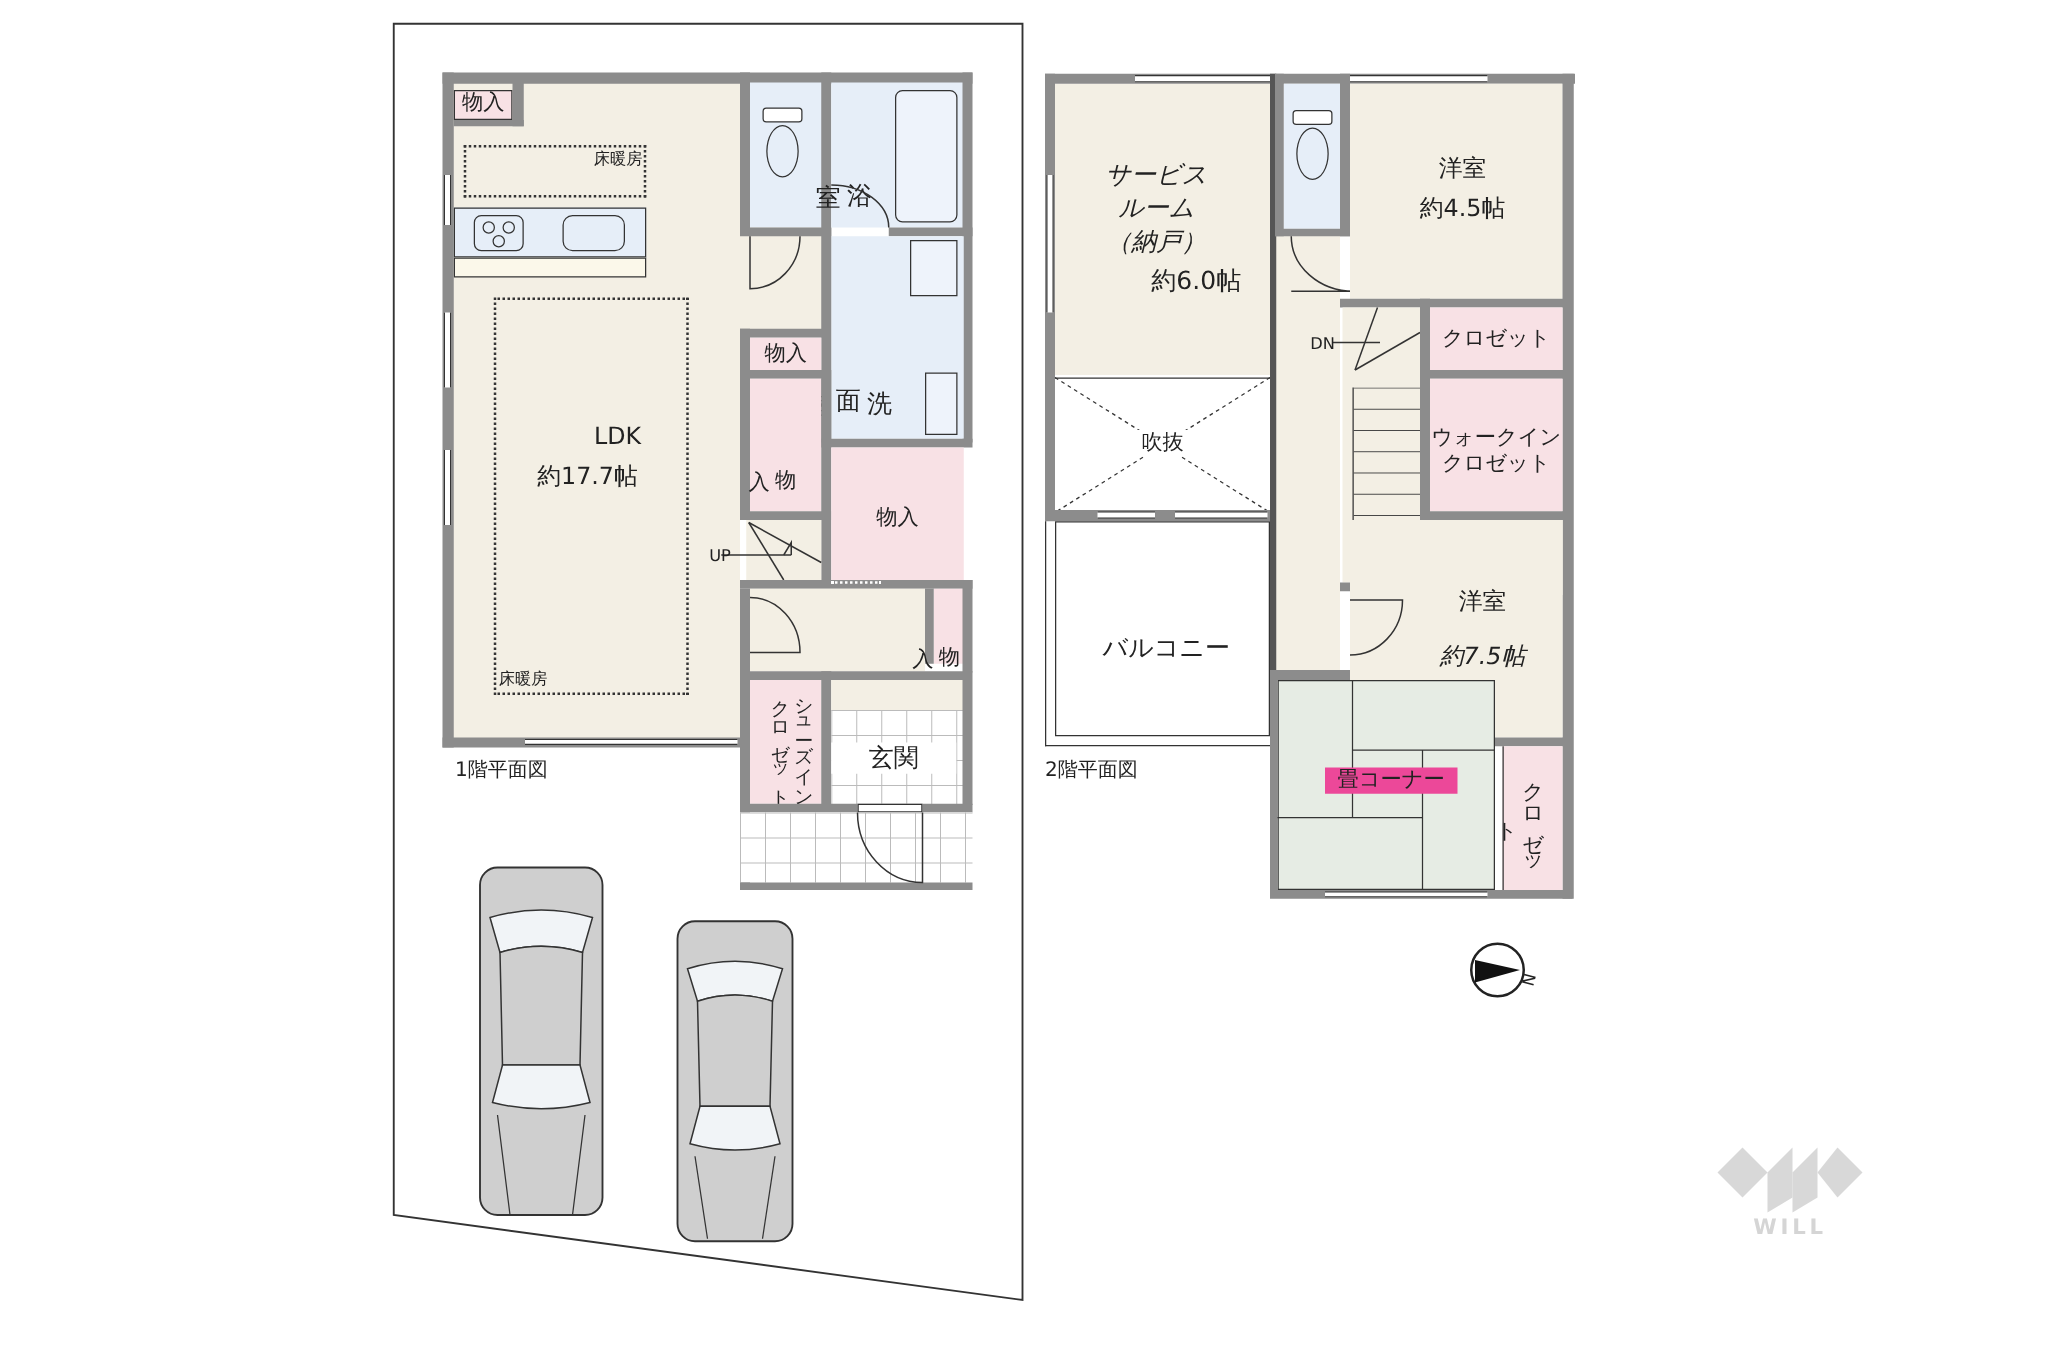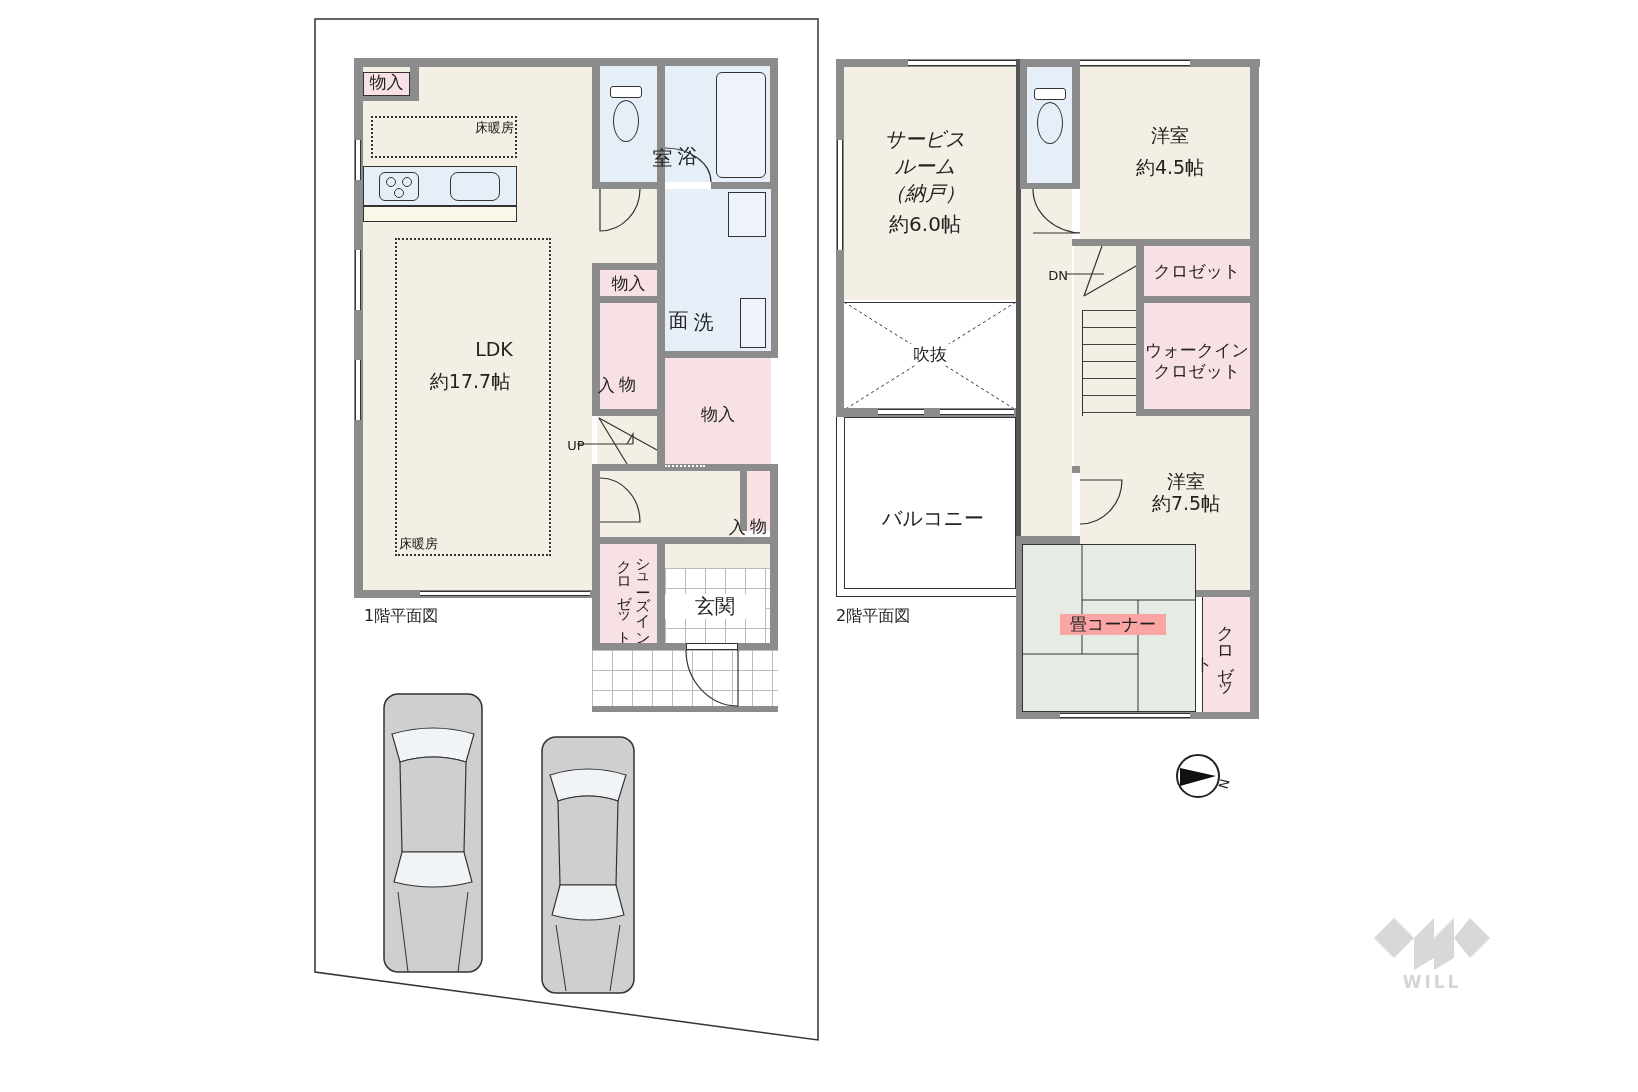--- a/index.html
+++ b/index.html
@@ -175,21 +175,21 @@
 <div>
 
   <div class="room beige" style="left:844px;top:67px;width:172px;height:233px;"></div>
   <div class="wall" style="left:836px;top:59px;width:8px;height:352px;"></div>
   <div class="wall" style="left:836px;top:59px;width:424px;height:8px;"></div>
   <div class="abs white" style="left:908px;top:60px;width:108px;height:6px;border-top:1px solid #333;border-bottom:1px solid #333;"></div>
   <div class="abs white" style="left:837px;top:140px;width:6px;height:110px;border-left:1px solid #333;border-right:1px solid #333;"></div>
   <div class="lbl lbl-md" style="left:860px;top:126px;width:130px;line-height:1.35;font-style:italic;">サービス
 ルーム
 （納戸）</div>
-  <div class="lbl lbl-md" style="left:860px;top:212px;width:130px;">約6.0帖</div>
+  <div class="lbl lbl-md" style="left:892px;top:212px;width:130px;">約6.0帖</div>
 
   <div class="room white" style="left:844px;top:302px;width:172px;height:108px;border-top:1px solid #333;"></div>
   <svg style="left:844px;top:302px;" width="172" height="108">
     <line x1="0" y1="0" x2="172" y2="108" stroke="#333" stroke-width="1" stroke-dasharray="3,3"></line>
     <line x1="172" y1="0" x2="0" y2="108" stroke="#333" stroke-width="1" stroke-dasharray="3,3"></line>
   </svg>
   <div class="lbl lbl-sm" style="left:894px;top:344px;width:72px;background:#fff;">吹抜</div>
   <div class="wall" style="left:836px;top:408px;width:184px;height:9px;"></div>
   <div class="abs white" style="left:878px;top:409px;width:46px;height:6px;border-top:1px solid #333;border-bottom:1px solid #333;"></div>
   <div class="abs white" style="left:940px;top:409px;width:74px;height:6px;border-top:1px solid #333;border-bottom:1px solid #333;"></div>
@@ -236,36 +236,36 @@
   <div class="wall" style="left:1144px;top:296px;width:110px;height:7px;"></div>
 
   <div class="room pink" style="left:1144px;top:303px;width:106px;height:106px;"></div>
   <div class="lbl lbl-sm" style="left:1144px;top:340px;width:106px;">ウォークイン
 クロゼット</div>
   <div class="wall" style="left:1144px;top:409px;width:110px;height:7px;"></div>
 
   <div class="room beige" style="left:1080px;top:416px;width:170px;height:174px;"></div>
   <div class="room beige" style="left:1144px;top:416px;width:106px;height:60px;"></div>
   <div class="lbl lbl-lg" style="left:1116px;top:470px;width:140px;">洋室</div>
-  <div class="lbl lbl-lg" style="left:1116px;top:492px;width:140px;">約7.5帖</div>
+  <div class="lbl lbl-lg" style="left:1116px;top:514px;width:140px;font-style:italic;">約7.5帖</div>
   <svg style="left:1080px;top:480px;" width="44" height="46">
       <path d="M0,0 L42,0 A42,44 0 0 1 0,44" fill="none" stroke="#333" stroke-width="1.2"></path>
     </svg>
   <div class="wall" style="left:1196px;top:590px;width:62px;height:7px;"></div>
 
   <div class="room green" style="left:1022px;top:544px;width:174px;height:168px;border:1px solid #333;"></div>
   <div class="wall" style="left:1016px;top:536px;width:64px;height:8px;"></div>
   <div class="wall" style="left:1016px;top:536px;width:6px;height:182px;"></div>
   <svg style="left:1022px;top:544px;" width="174" height="168">
     <line x1="60" y1="0" x2="60" y2="110" stroke="#333" stroke-width="1"></line>
     <line x1="60" y1="56" x2="174" y2="56" stroke="#333" stroke-width="1"></line>
     <line x1="116" y1="56" x2="116" y2="168" stroke="#333" stroke-width="1"></line>
     <line x1="0" y1="110" x2="116" y2="110" stroke="#333" stroke-width="1"></line>
   </svg>
-  <div class="lbl lbl-sm" style="left:1060px;top:614px;width:106px;background:#fca5a5;">畳コーナー</div>
+  <div class="lbl lbl-sm" style="left:1060px;top:614px;width:106px;background:#ec4899;">畳コーナー</div>
   <div class="wall" style="left:1016px;top:712px;width:242px;height:7px;"></div>
   <div class="abs white" style="left:1060px;top:713px;width:130px;height:5px;border-top:1px solid #333;border-bottom:1px solid #333;"></div>
 
   <div class="room pink" style="left:1202px;top:597px;width:48px;height:115px;border-left:1px solid #333;"></div>
   <div class="lbl lbl-sm vert" style="left:1214px;top:610px;height:90px;width:22px;">クロゼット</div>
 
   <div class="caption" style="left:836px;top:606px;">2階平面図</div>
 </div>
 
 <svg style="left:1176px;top:752px;" width="60" height="48">

